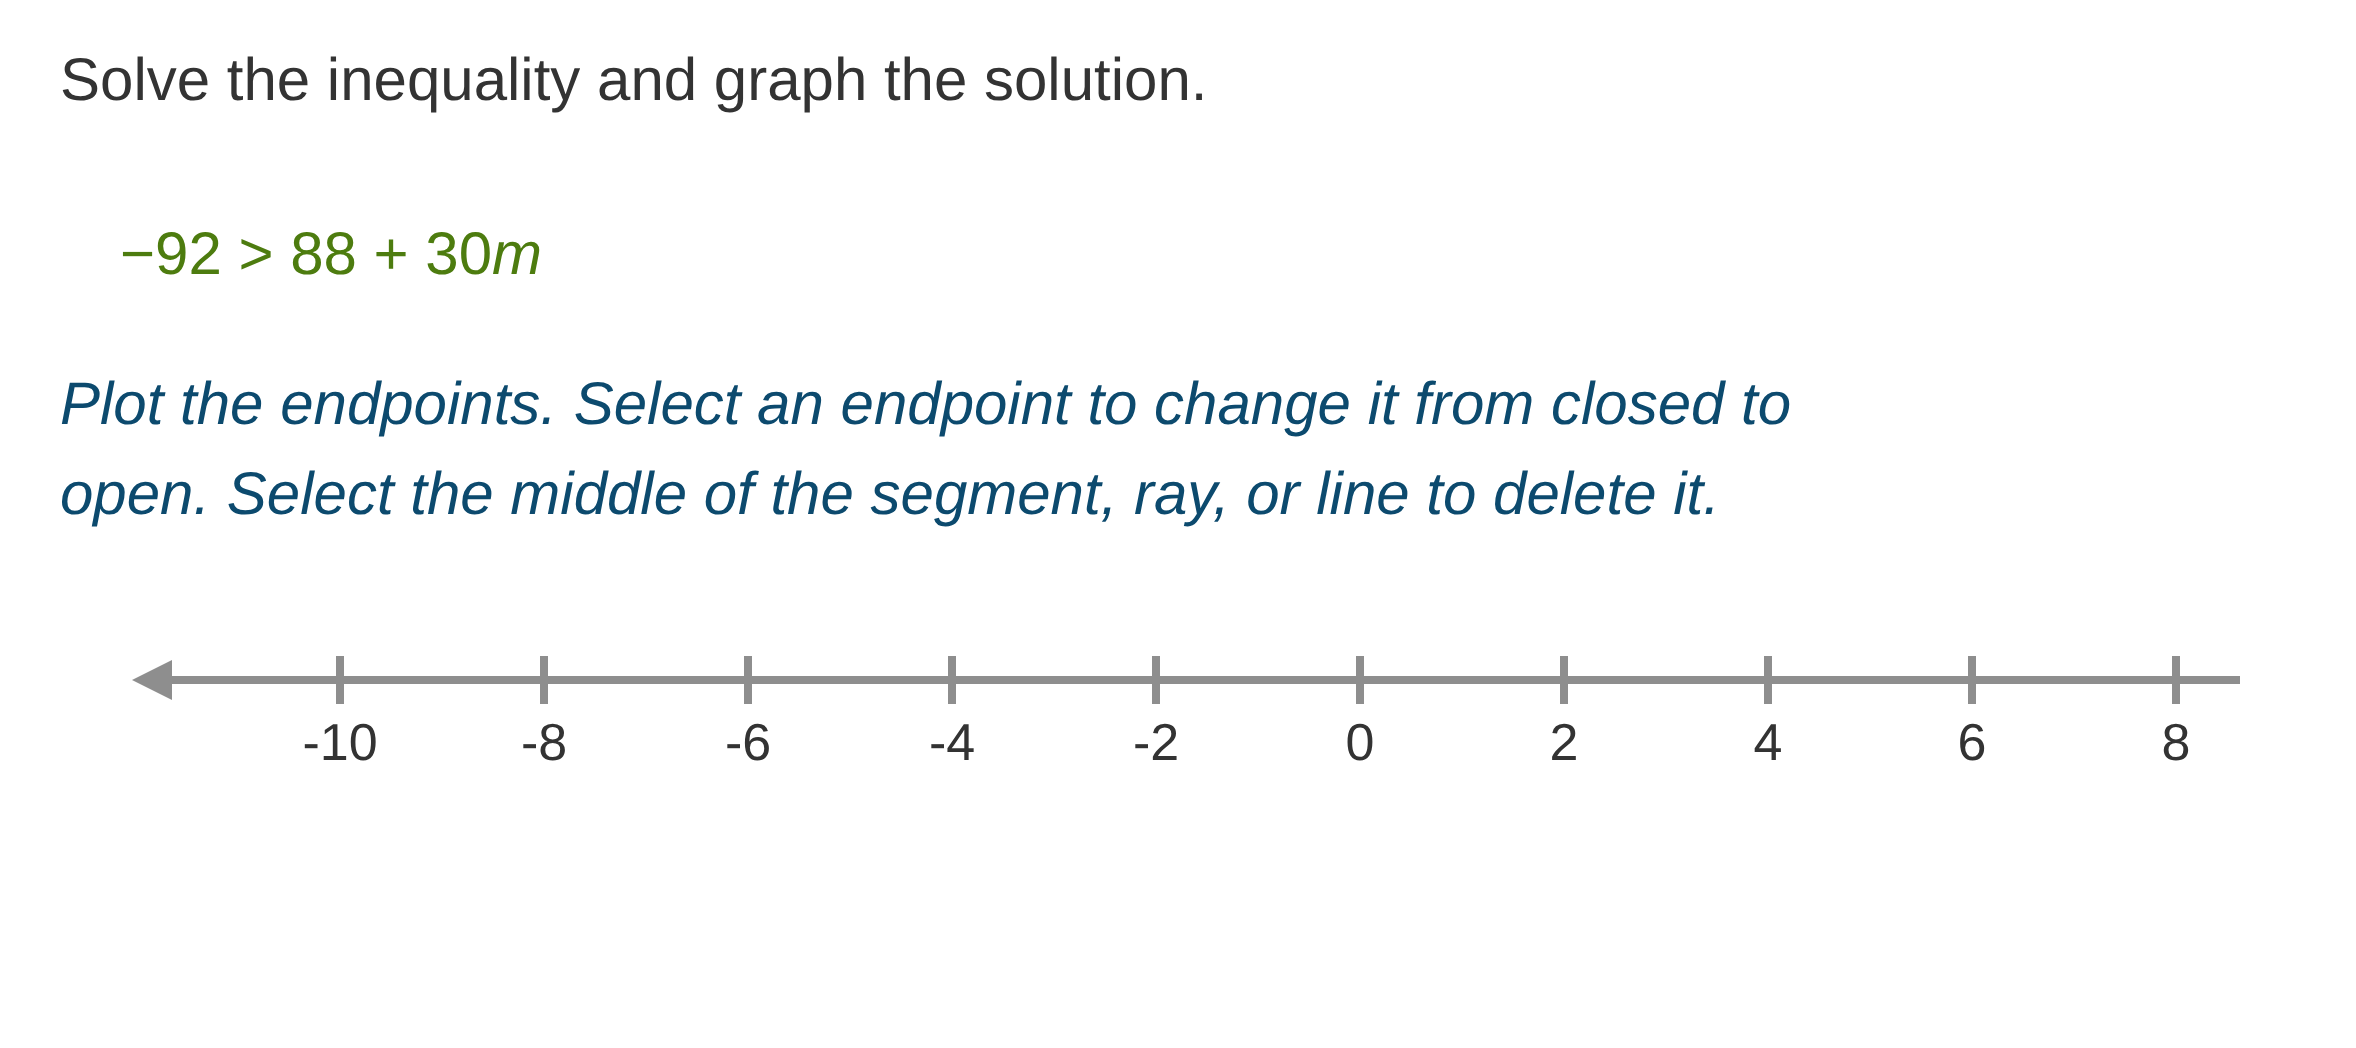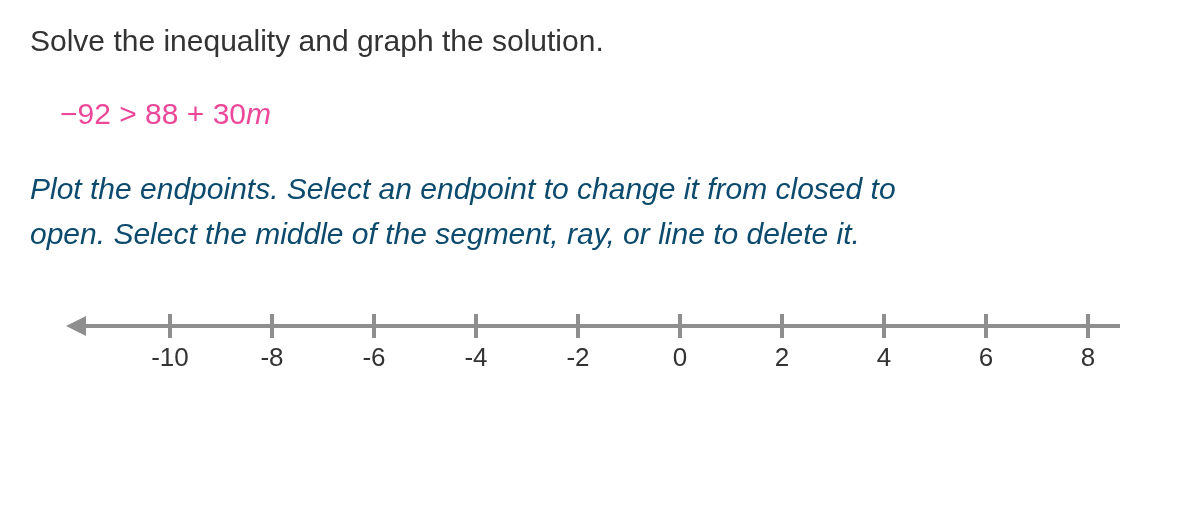--- a/index.html
+++ b/index.html
@@ -10,26 +10,26 @@
     body {
       font-family: Arial, Helvetica, sans-serif;
       background: #fff;
       padding: 20px 30px;
       width: 1178px;
       height: 524px;
     }
     .prompt {
       font-size: 30px;
       color: #333;
-      margin-bottom: 35px;
+      margin-bottom: 49px;
       line-height: 1.4;
     }
     .inequality {
       font-size: 30px;
-      color: #ec4899;
+      color: #4d7c0f;
       margin-left: 30px;
       margin-bottom: 35px;
     }
     .inequality .var {
       font-style: italic;
     }
     .instructions {
       font-size: 30px;
       font-style: italic;
       color: #0c4a6e;

